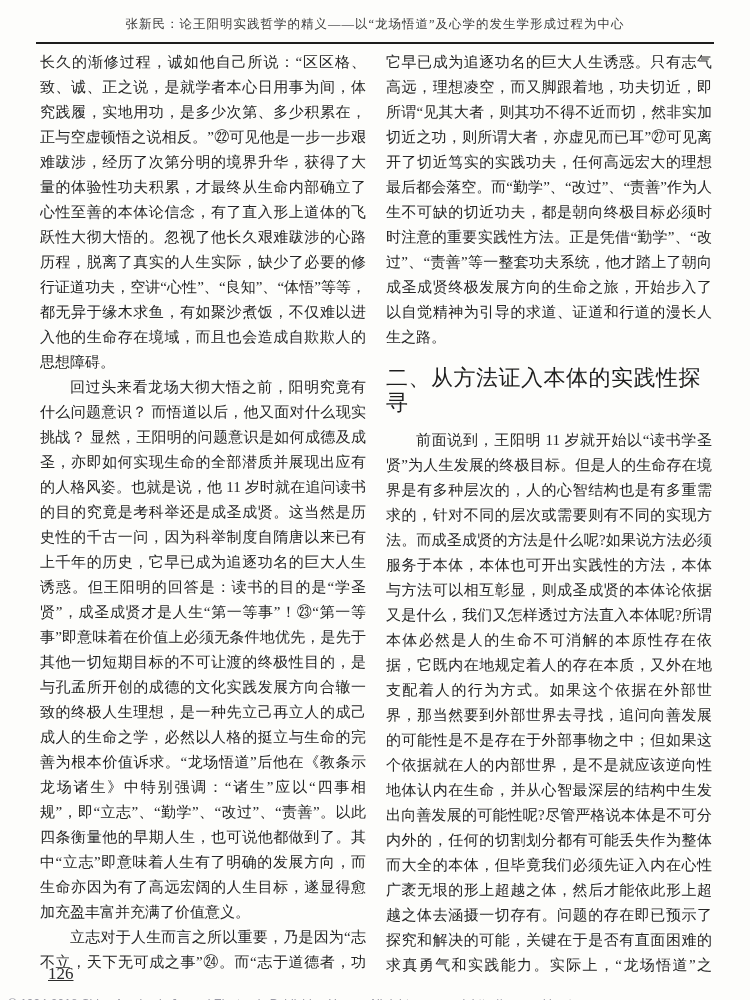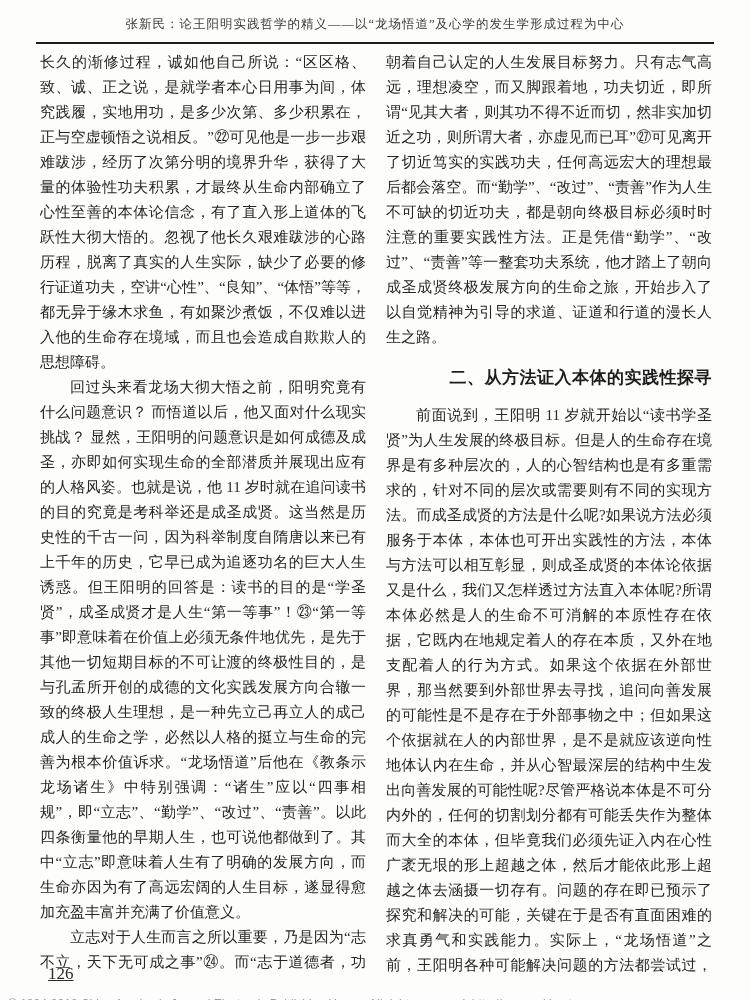--- a/index.html
+++ b/index.html
@@ -36,23 +36,23 @@
     width:331px;
     font-size:15px;
     line-height:25px;
     text-align:justify;
     overflow:hidden;
   }
   .column p { margin:0; text-indent:2em; }
   .column p.cont { text-indent:0; }
   .section-heading {
     margin:15px 0 13px 0;
-    font-size:17px;
-    font-weight:bold;
-    text-align:right;
+    font-size:22px;
+    font-weight:normal;
+    text-align:left;
     text-indent:0;
     letter-spacing:0.5px;
     color:#1d1d1d;
   }
   .page-number {
     position:absolute;
     left:48px; bottom:16px;
     font-size:17px;
     color:#2c2c2c;
     text-decoration:underline;
@@ -78,21 +78,21 @@
 
   <div class="columns">
 
     <div class="column">
       <p class="cont">长久的渐修过程，诚如他自己所说：“区区格、致、诚、正之说，是就学者本心日用事为间，体究践履，实地用功，是多少次第、多少积累在，正与空虚顿悟之说相反。”㉒可见他是一步一步艰难跋涉，经历了次第分明的境界升华，获得了大量的体验性功夫积累，才最终从生命内部确立了心性至善的本体论信念，有了直入形上道体的飞跃性大彻大悟的。忽视了他长久艰难跋涉的心路历程，脱离了真实的人生实际，缺少了必要的修行证道功夫，空讲“心性”、“良知”、“体悟”等等，都无异于缘木求鱼，有如聚沙煮饭，不仅难以进入他的生命存在境域，而且也会造成自欺欺人的思想障碍。</p>
       <p>回过头来看龙场大彻大悟之前，阳明究竟有什么问题意识？ 而悟道以后，他又面对什么现实挑战？ 显然，王阳明的问题意识是如何成德及成圣，亦即如何实现生命的全部潜质并展现出应有的人格风姿。也就是说，他 11 岁时就在追问读书的目的究竟是考科举还是成圣成贤。这当然是历史性的千古一问，因为科举制度自隋唐以来已有上千年的历史，它早已成为追逐功名的巨大人生诱惑。但王阳明的回答是：读书的目的是“学圣贤”，成圣成贤才是人生“第一等事”！㉓“第一等事”即意味着在价值上必须无条件地优先，是先于其他一切短期目标的不可让渡的终极性目的，是与孔孟所开创的成德的文化实践发展方向合辙一致的终极人生理想，是一种先立己再立人的成己成人的生命之学，必然以人格的挺立与生命的完善为根本价值诉求。“龙场悟道”后他在《教条示龙场诸生》中特别强调：“诸生”应以“四事相规”，即“立志”、“勤学”、“改过”、“责善”。以此四条衡量他的早期人生，也可说他都做到了。其中“立志”即意味着人生有了明确的发展方向，而生命亦因为有了高远宏阔的人生目标，遂显得愈加充盈丰富并充满了价值意义。</p>
       <p>立志对于人生而言之所以重要，乃是因为“志不立，天下无可成之事”㉔。而“志于道德者，功名不足累其心；志于功名者，富贵不足以累其心。但近世所谓道德，功名而已；所谓功名，富贵而已”㉕。所以，“志苟不甘于庸流，奋然欲全吾至性，以成位于天地之中，是谓之有志”㉖。足证真正的立志不仅要超越各种世俗世间“功利”和“富贵”的诱惑，而且容不得任何一点自我欺瞒或自我蒙蔽，必须始终</p>
     </div>
 
     <div class="column">
-      <p class="cont">朝着自己认定的人生发展目标努力。只有志气高远，理想凌空，而又脚跟着地，功夫切近，即所谓“见其大者，则其功不得不近而切，然非实加切近之功，则所谓大者，亦虚见而已耳”㉗可见离开了切近笃实的实践功夫，任何高远宏大的理想最后都会落空。而“勤学”、“改过”、“责善”作为人生不可缺的切近功夫，都是朝向终极目标必须时时注意的重要实践性方法。正是凭借“勤学”、“改过”、“责善”等一整套功夫系统，他才踏上了朝向成圣成贤终极发展方向的生命之旅，开始步入了以自觉精神为引导的求道、证道和行道的漫长人生之路。</p>
+      <p class="cont">它早已成为追逐功名的巨大人生诱惑。只有志气高远，理想凌空，而又脚跟着地，功夫切近，即所谓“见其大者，则其功不得不近而切，然非实加切近之功，则所谓大者，亦虚见而已耳”㉗可见离开了切近笃实的实践功夫，任何高远宏大的理想最后都会落空。而“勤学”、“改过”、“责善”作为人生不可缺的切近功夫，都是朝向终极目标必须时时注意的重要实践性方法。正是凭借“勤学”、“改过”、“责善”等一整套功夫系统，他才踏上了朝向成圣成贤终极发展方向的生命之旅，开始步入了以自觉精神为引导的求道、证道和行道的漫长人生之路。</p>
       <h2 class="section-heading">二、从方法证入本体的实践性探寻</h2>
       <p>前面说到，王阳明 11 岁就开始以“读书学圣贤”为人生发展的终极目标。但是人的生命存在境界是有多种层次的，人的心智结构也是有多重需求的，针对不同的层次或需要则有不同的实现方法。而成圣成贤的方法是什么呢?如果说方法必须服务于本体，本体也可开出实践性的方法，本体与方法可以相互彰显，则成圣成贤的本体论依据又是什么，我们又怎样透过方法直入本体呢?所谓本体必然是人的生命不可消解的本原性存在依据，它既内在地规定着人的存在本质，又外在地支配着人的行为方式。如果这个依据在外部世界，那当然要到外部世界去寻找，追问向善发展的可能性是不是存在于外部事物之中；但如果这个依据就在人的内部世界，是不是就应该逆向性地体认内在生命，并从心智最深层的结构中生发出向善发展的可能性呢?尽管严格说本体是不可分内外的，任何的切割划分都有可能丢失作为整体而大全的本体，但毕竟我们必须先证入内在心性广袤无垠的形上超越之体，然后才能依此形上超越之体去涵摄一切存有。问题的存在即已预示了探究和解决的可能，关键在于是否有直面困难的求真勇气和实践能力。实际上，“龙场悟道”之前，王阳明各种可能解决问题的方法都尝试过，他是以实践性地不断探索生命的奥秘，通过一整套功夫来寻找圣贤学问的本体论根据的。</p>
 
     </div>
 
   </div>
 
   <span class="page-number">126</span>
 
   <div class="watermark">© 1994-2018 China Academic Journal Electronic Publishing House. All rights reserved.   http://www.cnki.net</div>

